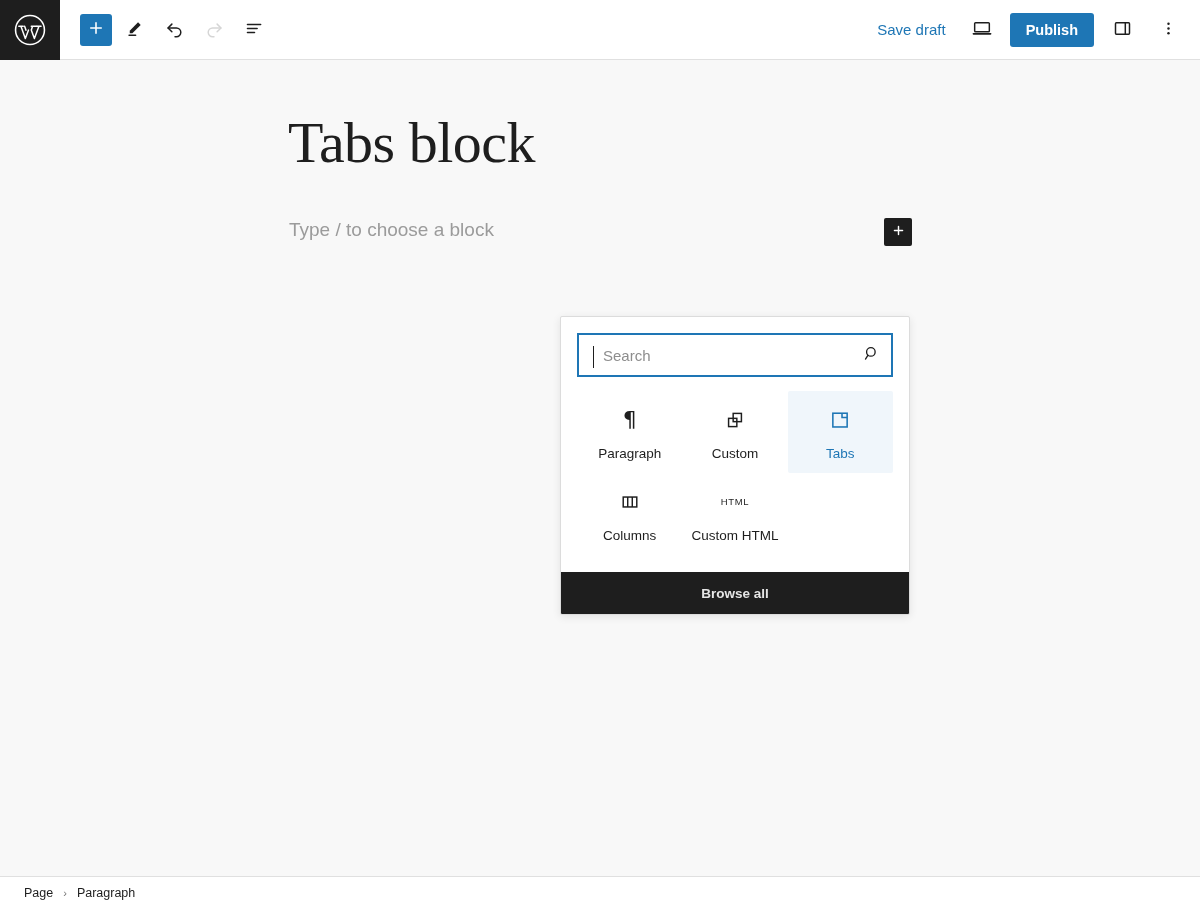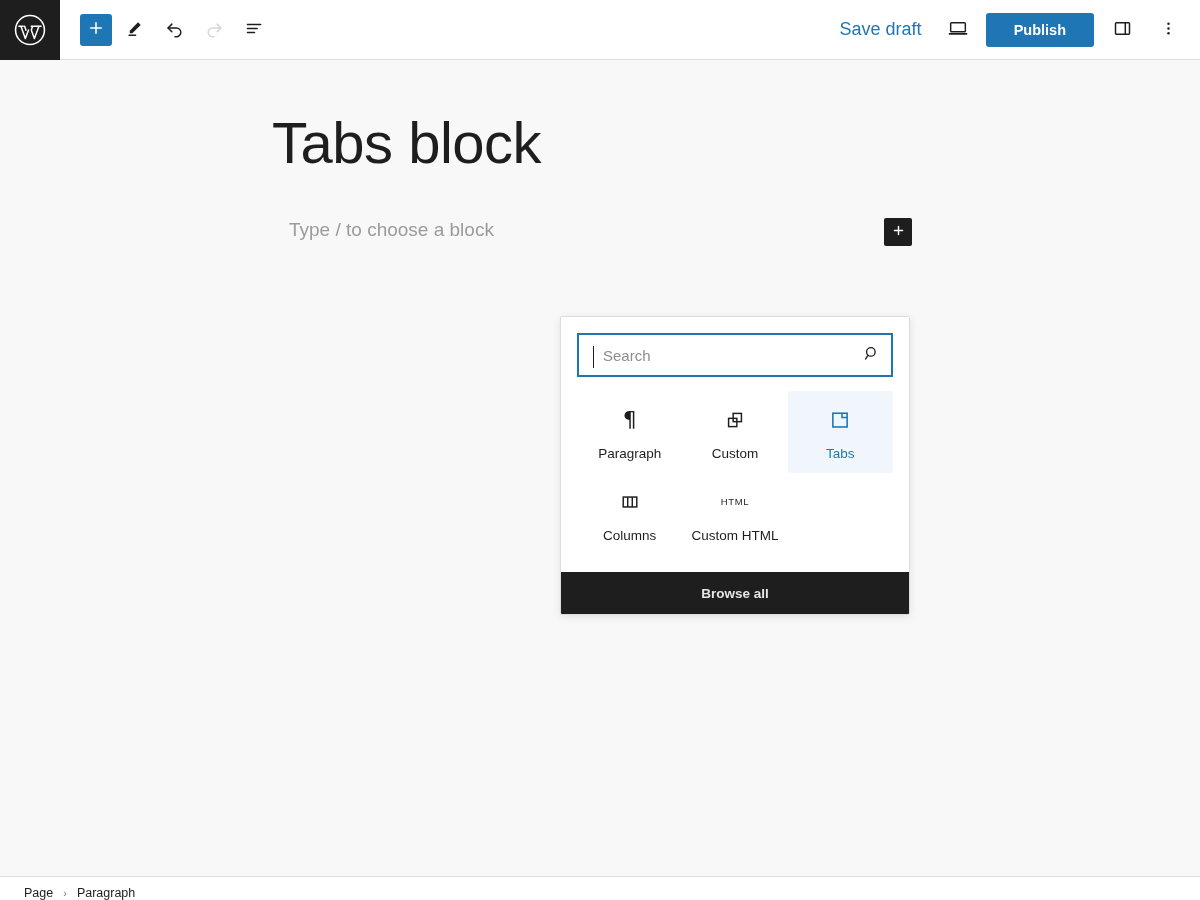--- a/index.html
+++ b/index.html
@@ -44,48 +44,48 @@
   }
   .tool-btn.disabled { opacity: .35; }
 
   .tools-right {
     margin-left: auto;
     display: flex; align-items: center;
     gap: 10px; padding-right: 14px;
   }
   .save-draft {
     color: #1e76b5;
-    font-size: 18px;
+    font-size: 15px;
     background: none; border: none;
     padding: 6px 8px;
     white-space: nowrap;
   }
   .publish-btn {
     background: #1e76b5;
     color: #fff;
     border: none;
     font-size: 14.5px;
     font-weight: 600;
-    padding: 0 28px;
+    padding: 0 16px;
     height: 34px;
     border-radius: 3px;
     display: flex; align-items: center;
   }
 
   
   .canvas {
     position: absolute;
     top: 61px; left: 0;
     width: 1200px; height: 815px;
     background: #f8f8f8;
   }
   .doc-title {
     position: absolute;
-    left: 272px; top: 50px;
-    font-family: Liberation Sans, sans-serif;
+    left: 288px; top: 50px;
+    font-family: Liberation Serif, serif;
     font-size: 58px;
     line-height: 1.1;
     color: #1e1e1e;
     letter-spacing: -0.5px;
   }
   .para-placeholder {
     position: absolute;
     left: 289px; top: 158px;
     font-size: 19px;
     color: #9b9b9b;

